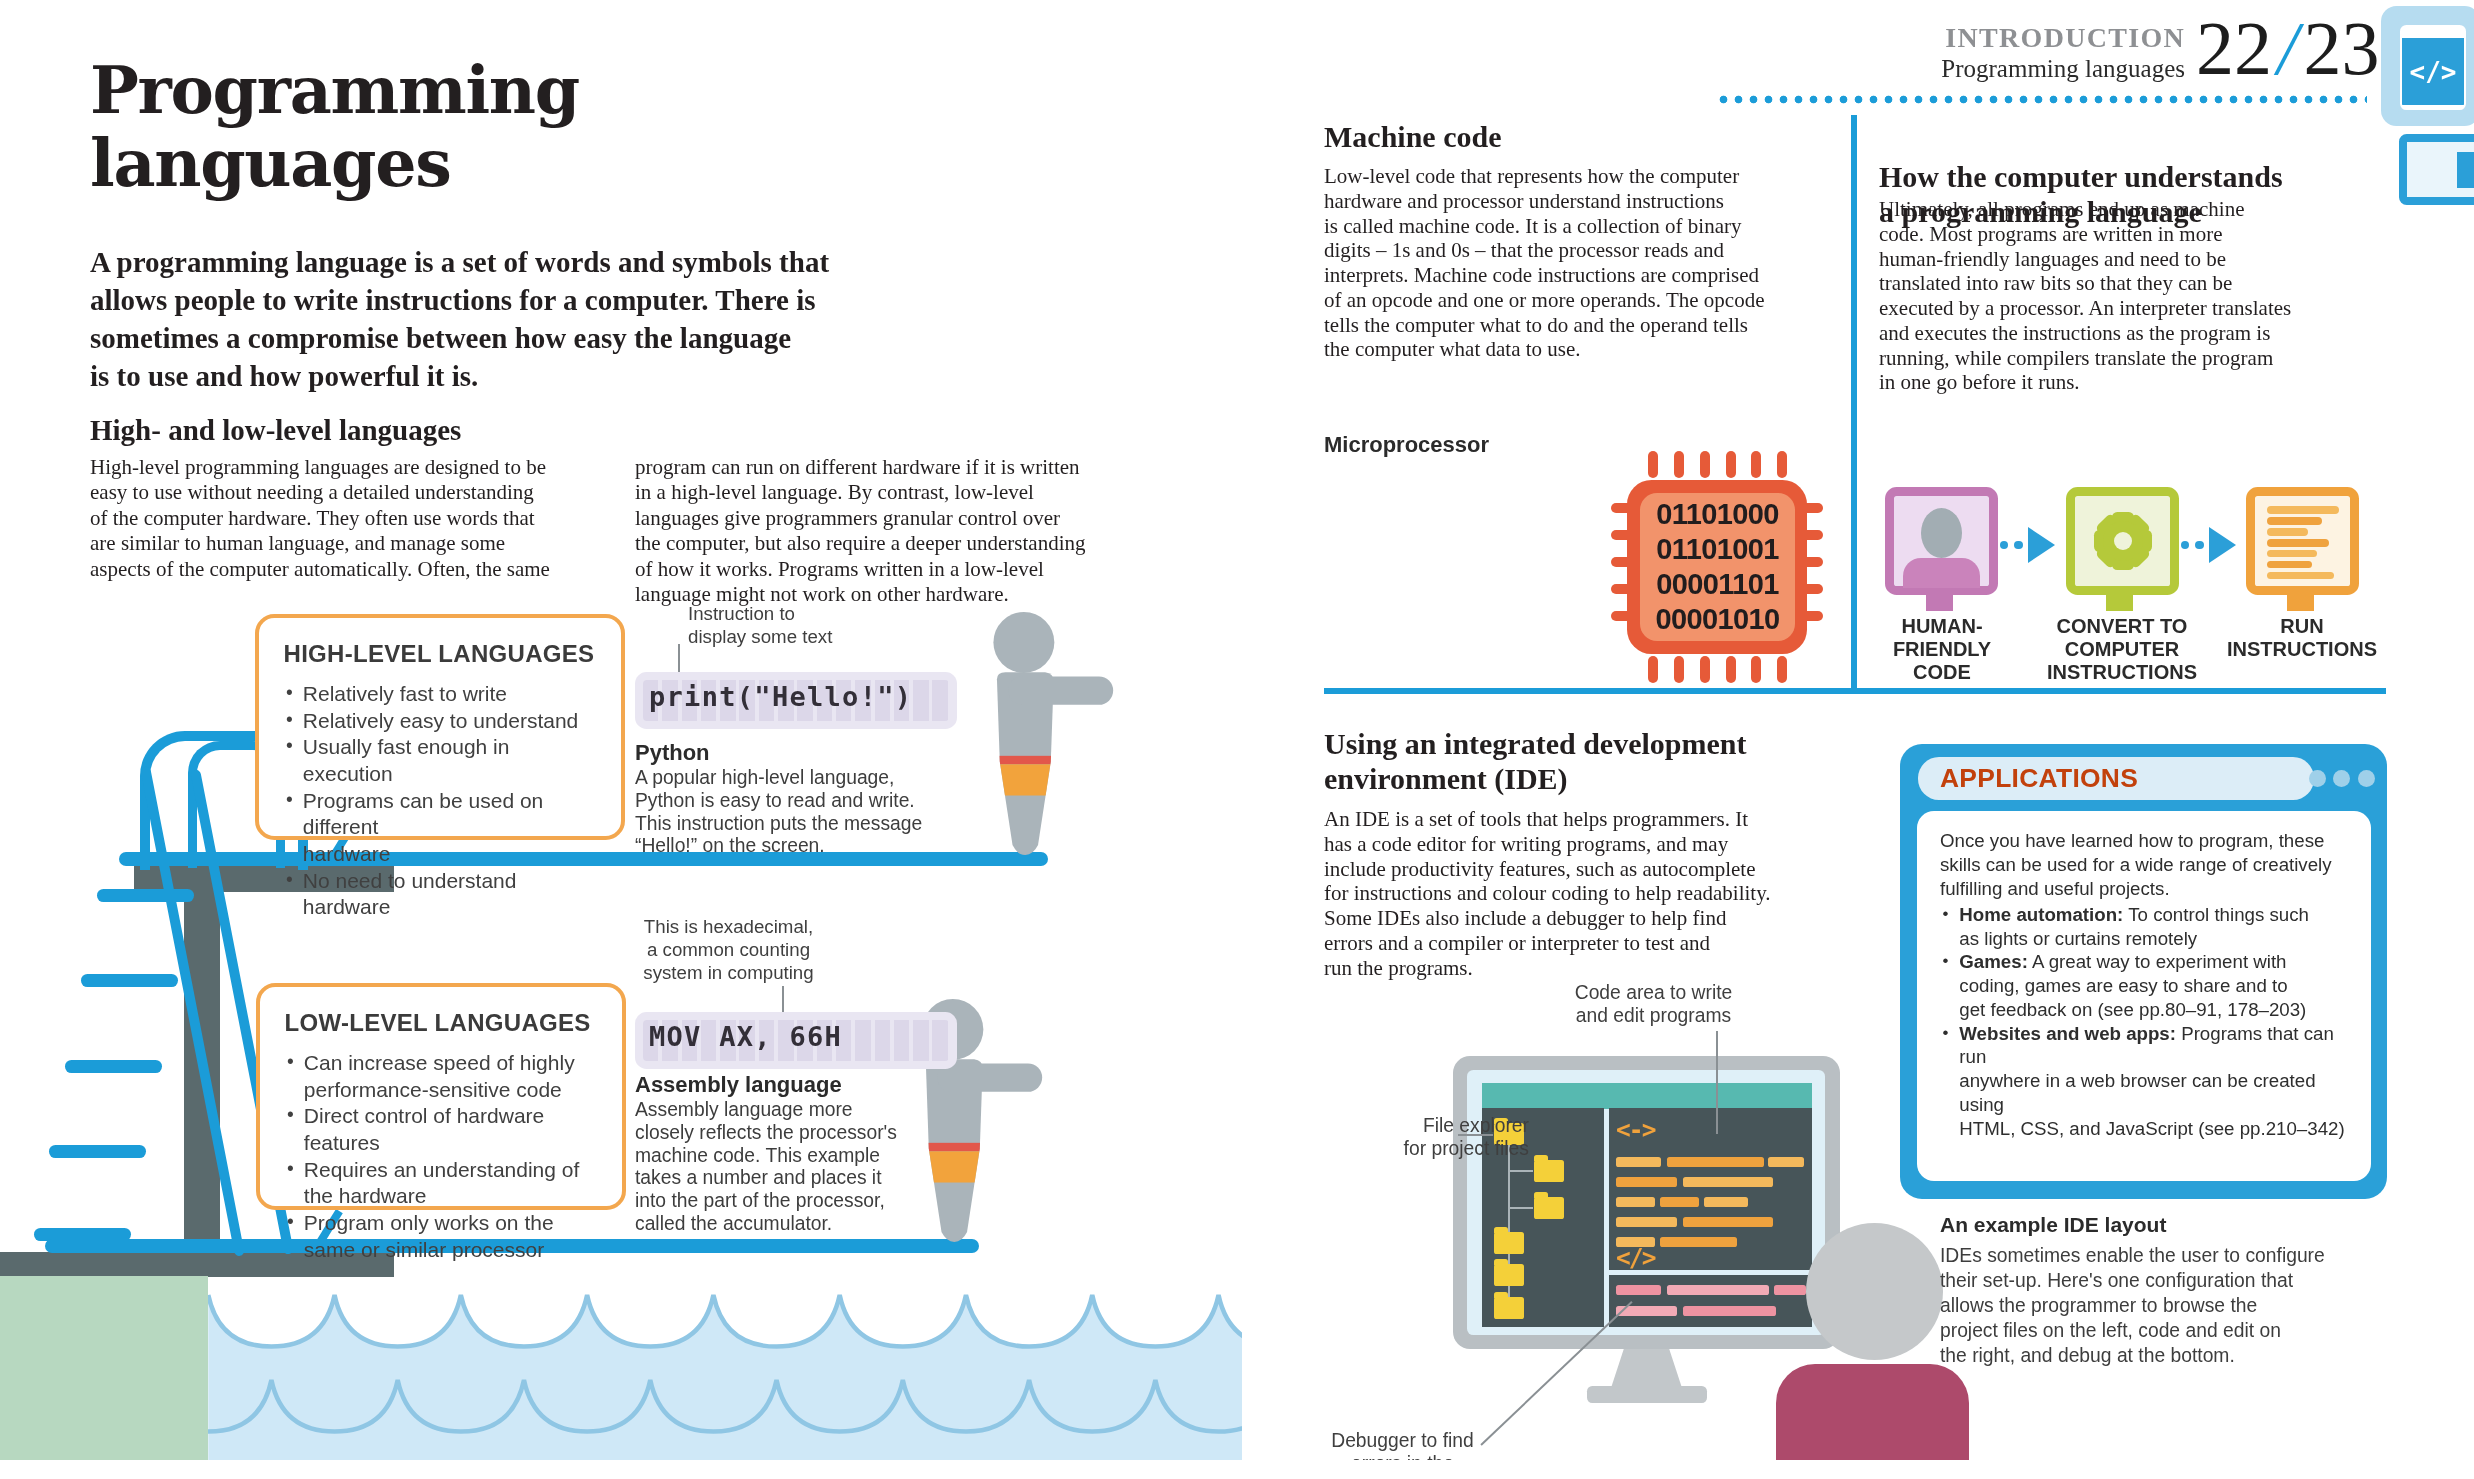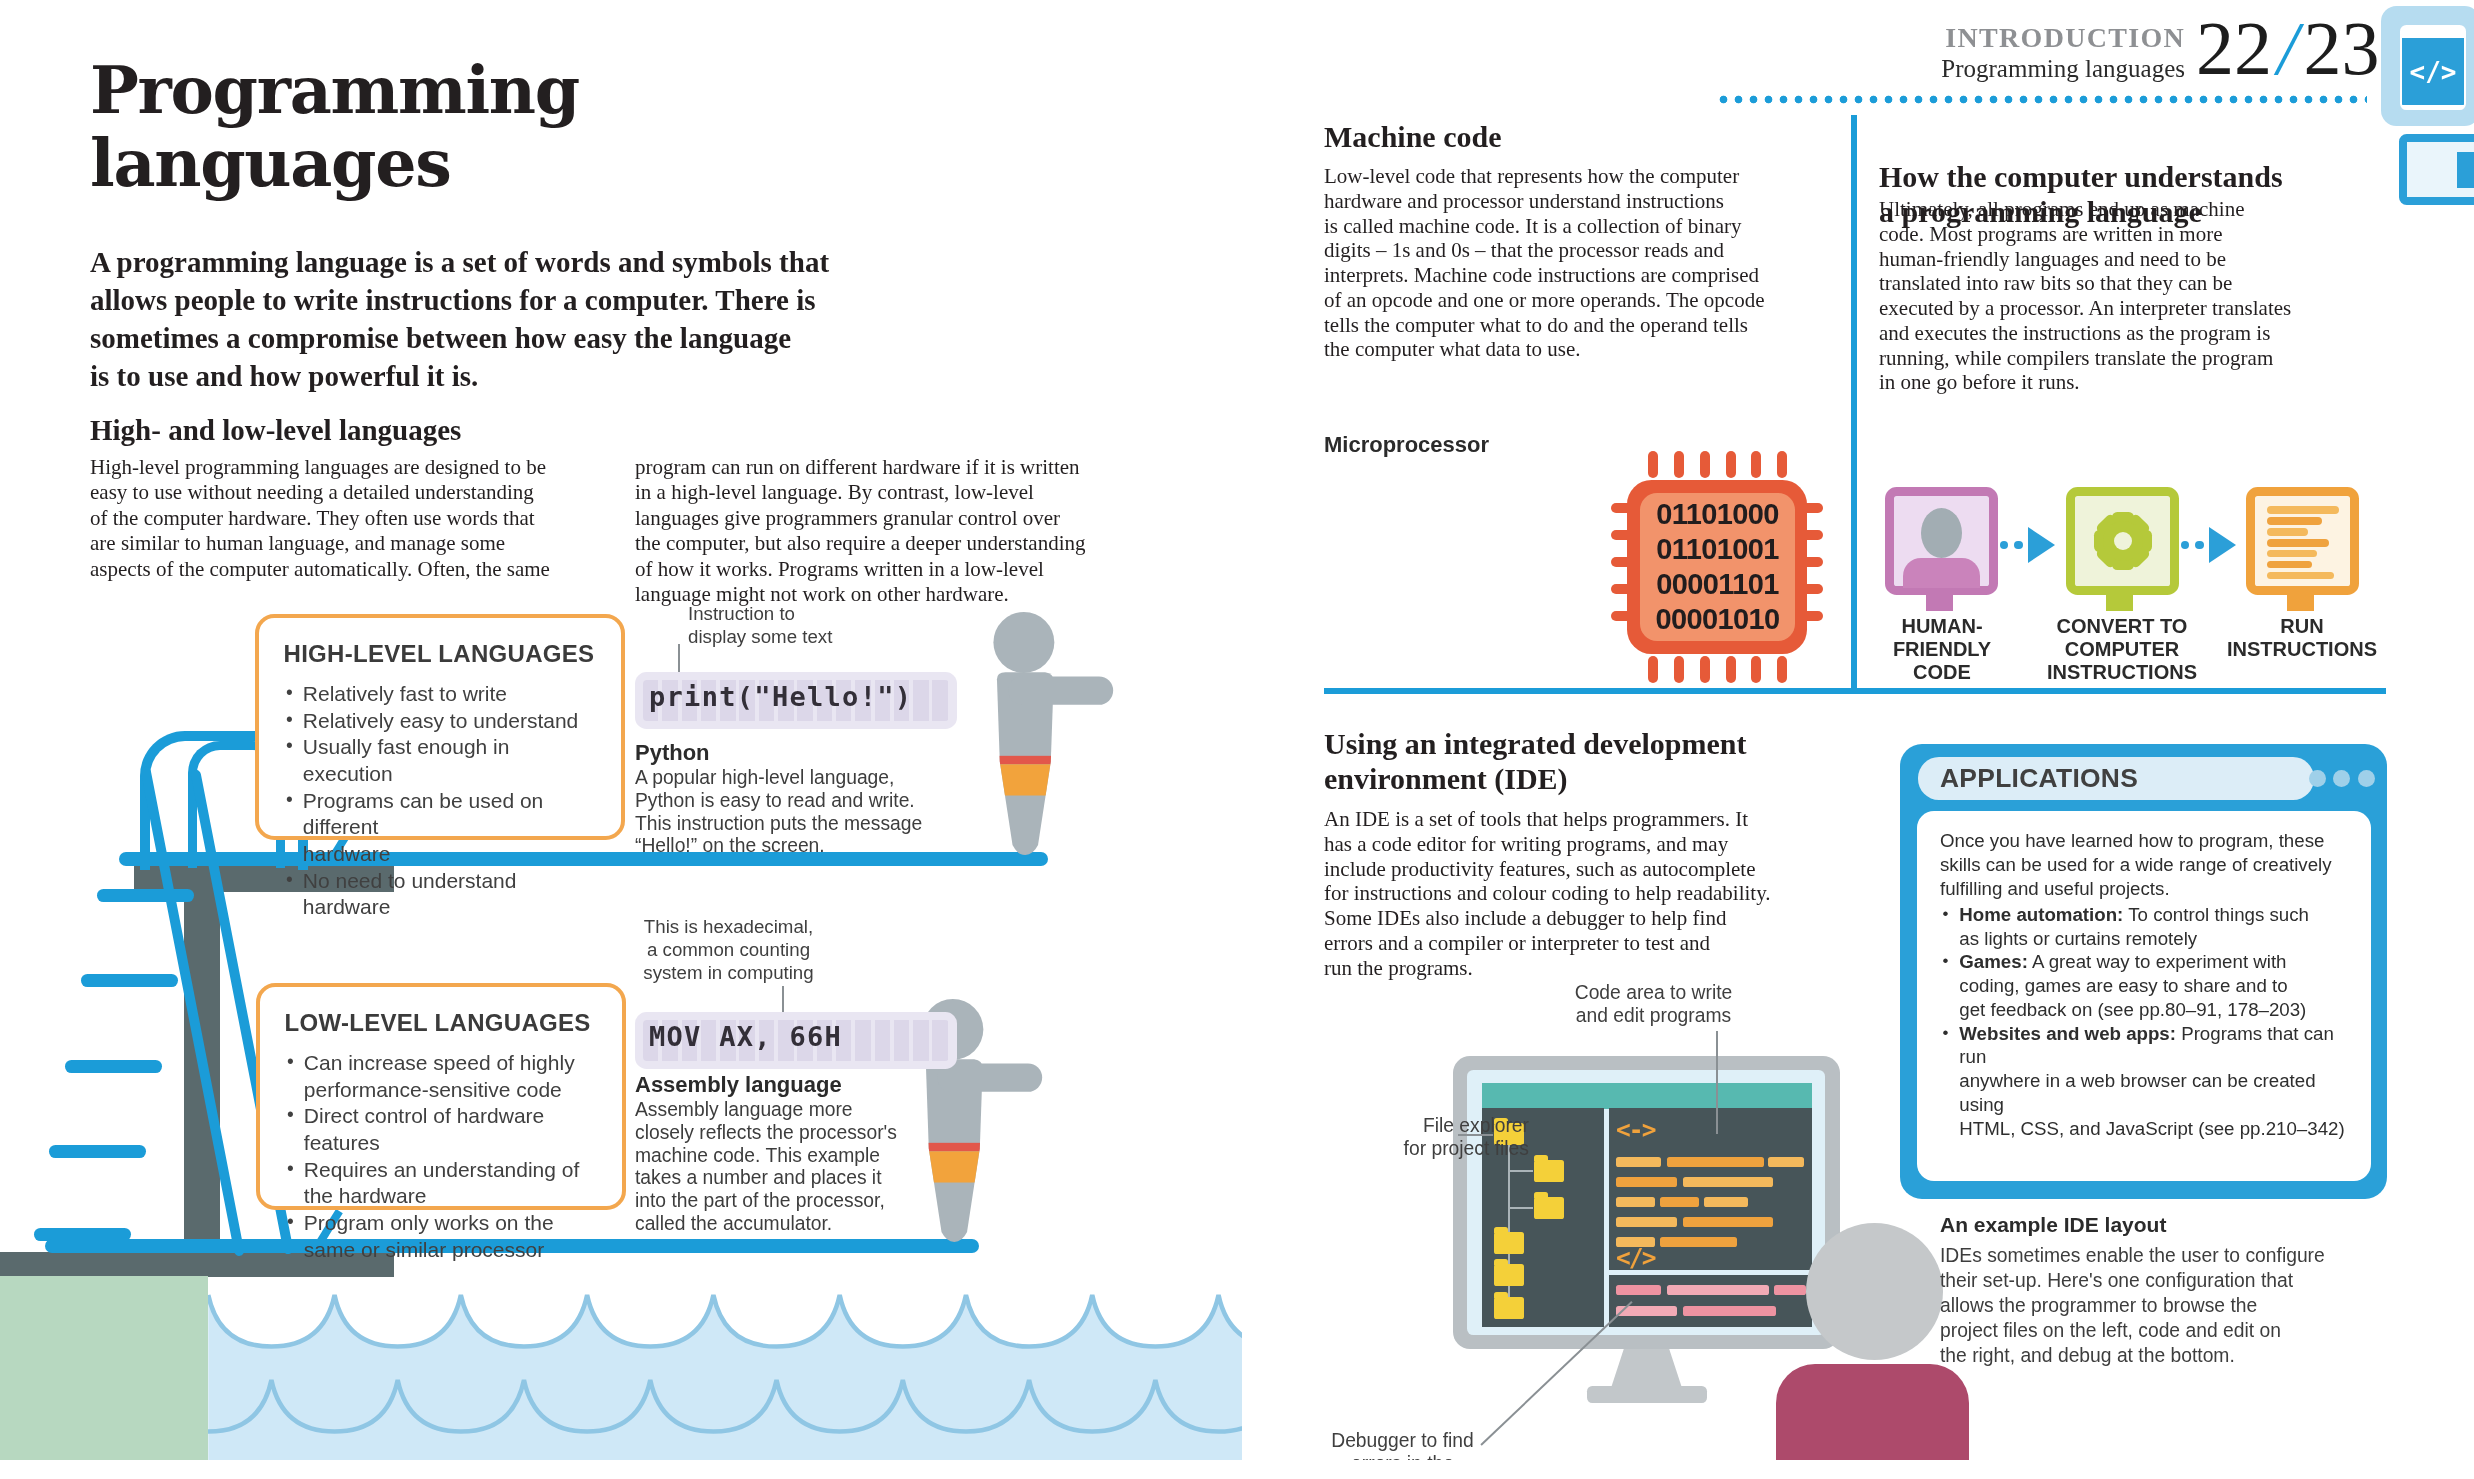--- a/index.html
+++ b/index.html
@@ -131,21 +131,21 @@
   .gear .hole{position:absolute;left:20px;top:20px;width:18px;height:18px;background:#eff3da;border-radius:50%;}
   .run-lines{position:absolute;left:11.6px;top:10.3px;}
   .run-lines div{height:7.7px;border-radius:3.9px;margin-bottom:3.2px;}
 
   .ide-head{top:727px;left:1324px;}
   .ide-body{top:807px;left:1324px;width:554px;line-height:1.18;}
 
   
   .apps{top:744px;left:1900px;width:487px;height:455px;background:#2aa0d8;border-radius:22px;}
   .apps-pill{position:absolute;left:18px;top:13px;width:374px;height:43px;background:#dcedf7;border-radius:21px;
-        line-height:43px;padding-left:22px;font-size:26.4px;font-weight:bold;color:#404040;letter-spacing:0.3px;}
+        line-height:43px;padding-left:22px;font-size:26.4px;font-weight:bold;color:#c2410c;letter-spacing:0.3px;}
   .apps-dot{position:absolute;top:26px;width:17px;height:17px;border-radius:50%;background:#9fd0e9;}
   .apps-panel{position:absolute;left:17px;top:67px;width:454px;height:370px;background:#ffffff;border-radius:17px;
         padding:18px 17px 0 23px;box-sizing:border-box;}
   .apps-intro{font-size:18.7px;line-height:1.27;color:#2e2e2e;}
   .apps ul{margin:2.6px 0 0 0;padding:0;list-style:none;}
   .apps li{position:relative;padding-left:19.3px;font-size:18.7px;line-height:1.27;color:#2e2e2e;}
   .apps li::before{content:"•";position:absolute;left:2.6px;font-size:17px;}
   .apps .lead{font-weight:bold;}
 
   

